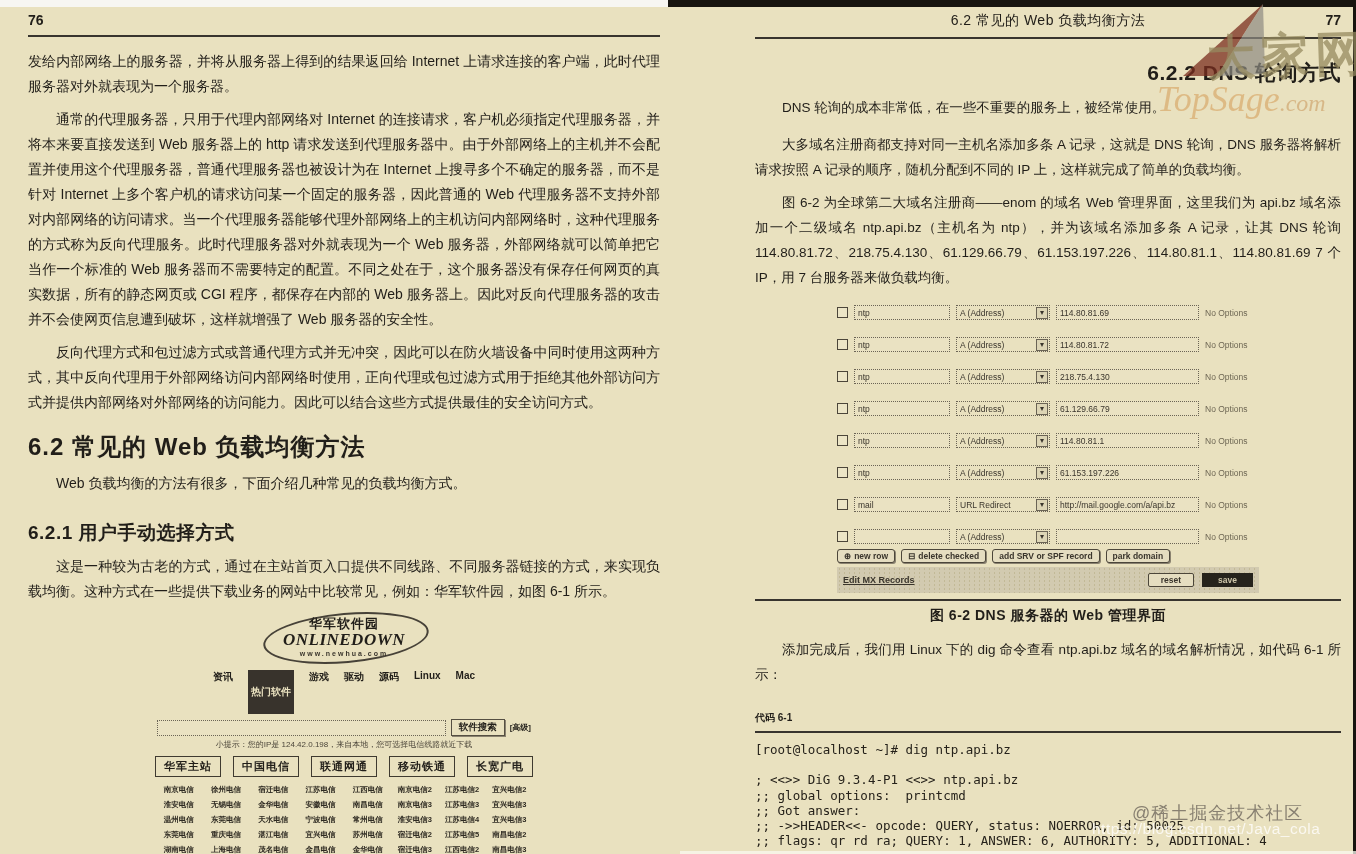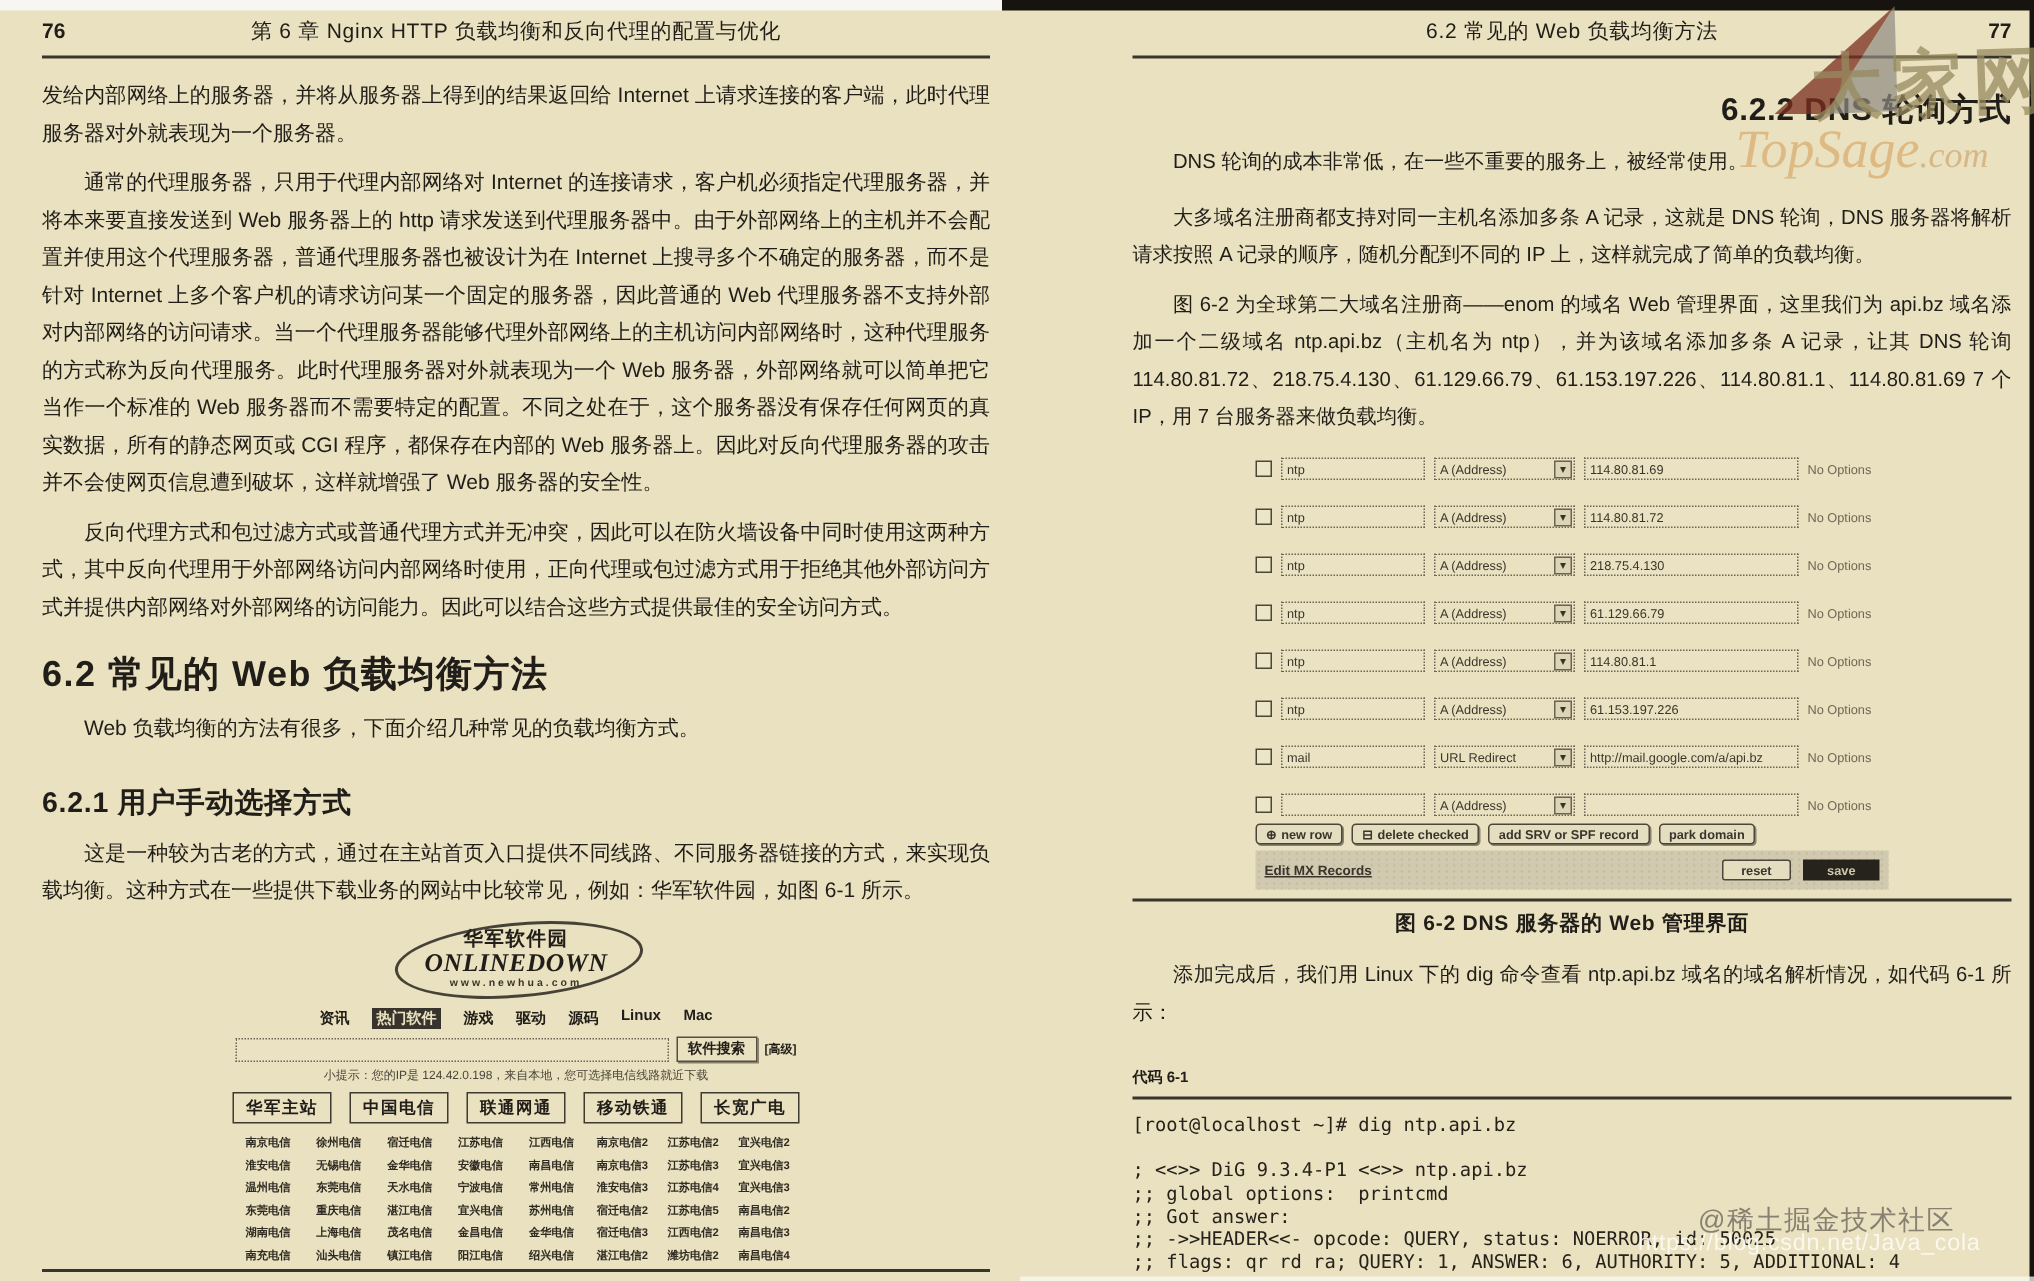--- a/index.html
+++ b/index.html
@@ -33,21 +33,21 @@
   
   .fig1{width:374px;margin:8px auto 0;}
   .logo{position:relative;width:190px;margin:0 auto;text-align:center;height:52px;}
   .logo-ellipse{position:absolute;left:50%;top:1px;width:162px;height:46px;margin-left:-81px;
                 border:2px solid #2a2620;border-radius:50%;transform:rotate(-5deg);opacity:.85;}
   .logo-cn{font-weight:bold;font-size:13px;letter-spacing:1px;padding-top:3px;}
   .logo-en{font-style:italic;font-weight:bold;font-size:17px;letter-spacing:.5px;margin-top:-3px;
            font-family:"Liberation Serif",serif;}
   .logo-url{font-size:7px;font-weight:bold;letter-spacing:2px;color:#3a352c;}
   .fig1-nav{display:flex;gap:15px;justify-content:center;font-size:10px;font-weight:bold;margin-top:6px;}
-  .nav-it.active{background:#38332c;color:#e9e1bf;padding:0 3px;}
+  .nav-it.active{background:#38332c;color:#e9e1bf;padding:15px 3px;}
   .search-row{display:flex;align-items:center;gap:5px;margin-top:5px;}
   .search-input{flex:1;height:14px;border:1px dotted #6b6455;background:rgba(255,255,255,.05);}
   .search-btn{border:1px solid #554f42;box-shadow:1px 1px 0 #8a8270;font-size:9.5px;font-weight:bold;
               padding:1px 7px;background:#e9e1bf;white-space:nowrap;}
   .search-adv{font-size:8px;font-weight:bold;}
   .tip-line{font-size:8px;text-align:center;margin-top:3px;color:#4c463a;filter:blur(.5px);}
   .mirror-row{display:flex;gap:12px;justify-content:center;margin-top:6px;}
   .mirror-btn{border:1.5px solid #3f3a30;font-size:11px;font-weight:bold;padding:2px 8px;
               letter-spacing:1px;white-space:nowrap;}
   .links-grid{display:grid;grid-template-columns:repeat(8,1fr);row-gap:5px;column-gap:4px;
@@ -104,21 +104,20 @@
 
 <div class="canvas">
   <div class="edge-top-left"></div>
   <div class="edge-top-right"></div>
   <div class="edge-right"></div>
   <div class="edge-bottom"></div>
 
   <div class="page page-left">
     <div class="pg-header">
       <span class="pg-num">76</span>
-      <span class="pg-title">第 6 章  Nginx HTTP 负载均衡和反向代理的配置与优化</span>
       <span style="width:46px"></span>
     </div>
 
     <p class="body first">发给内部网络上的服务器，并将从服务器上得到的结果返回给 Internet 上请求连接的客户端，此时代理服务器对外就表现为一个服务器。</p>
     <p class="body indent">通常的代理服务器，只用于代理内部网络对 Internet 的连接请求，客户机必须指定代理服务器，并将本来要直接发送到 Web 服务器上的 http 请求发送到代理服务器中。由于外部网络上的主机并不会配置并使用这个代理服务器，普通代理服务器也被设计为在 Internet 上搜寻多个不确定的服务器，而不是针对 Internet 上多个客户机的请求访问某一个固定的服务器，因此普通的 Web 代理服务器不支持外部对内部网络的访问请求。当一个代理服务器能够代理外部网络上的主机访问内部网络时，这种代理服务的方式称为反向代理服务。此时代理服务器对外就表现为一个 Web 服务器，外部网络就可以简单把它当作一个标准的 Web 服务器而不需要特定的配置。不同之处在于，这个服务器没有保存任何网页的真实数据，所有的静态网页或 CGI 程序，都保存在内部的 Web 服务器上。因此对反向代理服务器的攻击并不会使网页信息遭到破坏，这样就增强了 Web 服务器的安全性。</p>
     <p class="body indent">反向代理方式和包过滤方式或普通代理方式并无冲突，因此可以在防火墙设备中同时使用这两种方式，其中反向代理用于外部网络访问内部网络时使用，正向代理或包过滤方式用于拒绝其他外部访问方式并提供内部网络对外部网络的访问能力。因此可以结合这些方式提供最佳的安全访问方式。</p>
 
     <h1 class="sec">6.2   常见的 Web 负载均衡方法</h1>
     <p class="body indent">Web 负载均衡的方法有很多，下面介绍几种常见的负载均衡方式。</p>
 

